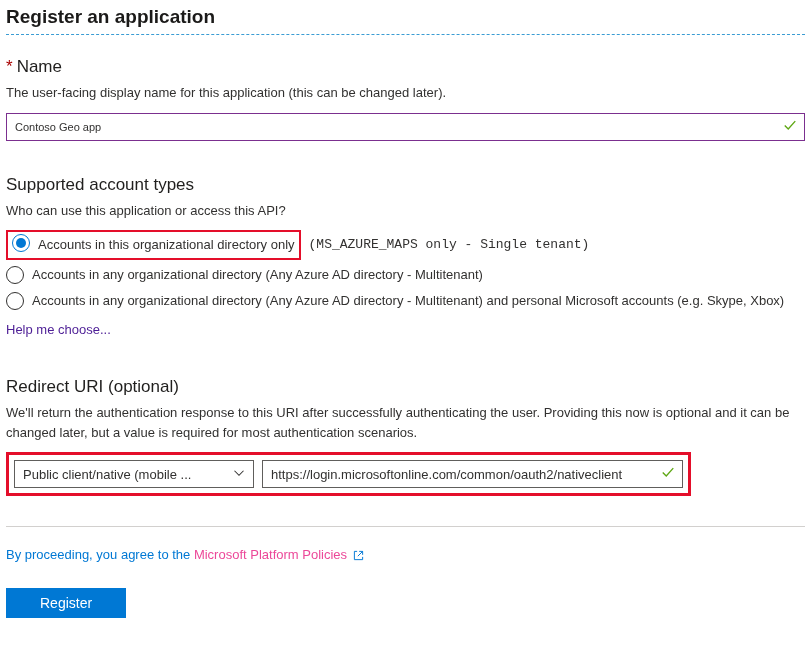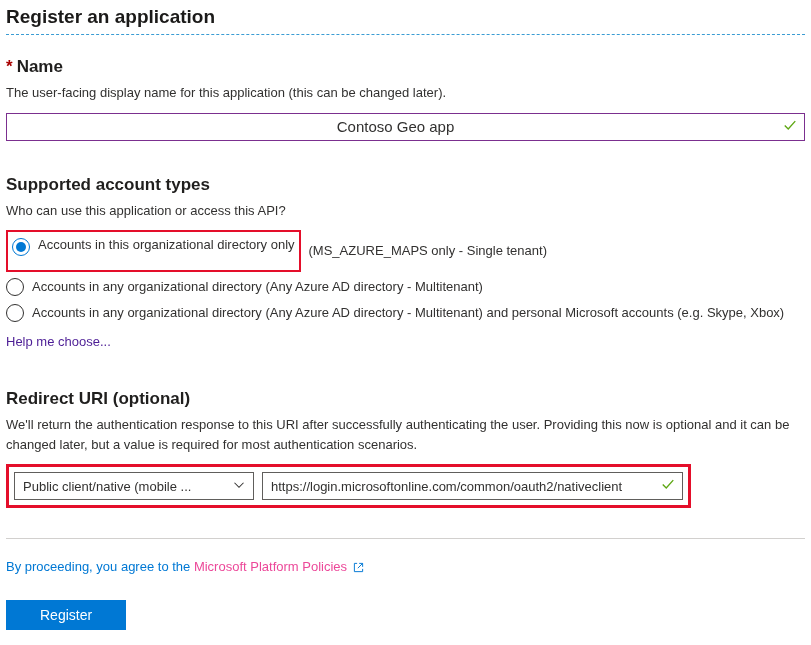--- a/index.html
+++ b/index.html
@@ -18,46 +18,45 @@
     margin: 0 0 6px 0;
     color: #1b1a19;
   }
   .dashed-hr {
     border: none;
     border-top: 1px dashed #3b9cd3;
     margin: 4px 0 22px 0;
   }
   .section-heading {
     font-size: 17px;
-    font-weight: 700;
+    font-weight: 400;
     color: #201f1e;
     margin: 1px 0 6px 0;
   }
   .req-star { color: #a80000; margin-right: 4px; }
   .helper {
     font-size: 13px;
     color: #323130;
     margin: 0 0 10px 0;
     line-height: 1.5;
   }
   .name-input-wrap {
     position: relative;
     width: 100%;
     margin-bottom: 34px;
   }
   .name-input {
     width: 100%;
     height: 28px;
     border: 1px solid #7b2f8f;
     padding: 0 28px 0 8px;
-    font-size: 15px;
+    font-size: 11px;
     font-family: inherit;
     color: #323130;
     outline: none;
-    text-align: center;
   }
   .valid-check {
     position: absolute;
     right: 8px;
     top: 50%;
     transform: translateY(-50%);
     color: #5fa815;
     pointer-events: none;
   }
   .radio-list { margin: 6px 0 10px 0; }
@@ -79,27 +78,27 @@
     flex-shrink: 0;
     background: #fff;
   }
   .radio-outer.selected { border-color: #0078d4; }
   .radio-inner {
     width: 10px; height: 10px;
     border-radius: 50%;
     background: #0078d4;
   }
   .radio-label-part { }
-  .radio-label-suffix { color: #323130; }
+  .radio-label-suffix { color: #323130; font-family: Liberation Mono, monospace; }
   .highlight-box-1 {
     display: inline-flex;
-    align-items: flex-end;
+    align-items: flex-start;
     gap: 8px;
     border: 2px solid #e40e2a;
-    padding: 2px 4px 14px 4px;
+    padding: 2px 4px 2px 4px;
   }
   .link {
     color: #4c1d95;
     cursor: pointer;
     font-size: 13px;
   }
   .redirect-section { margin-top: 40px; }
   .redirect-highlight {
     display: flex;
     gap: 8px;

